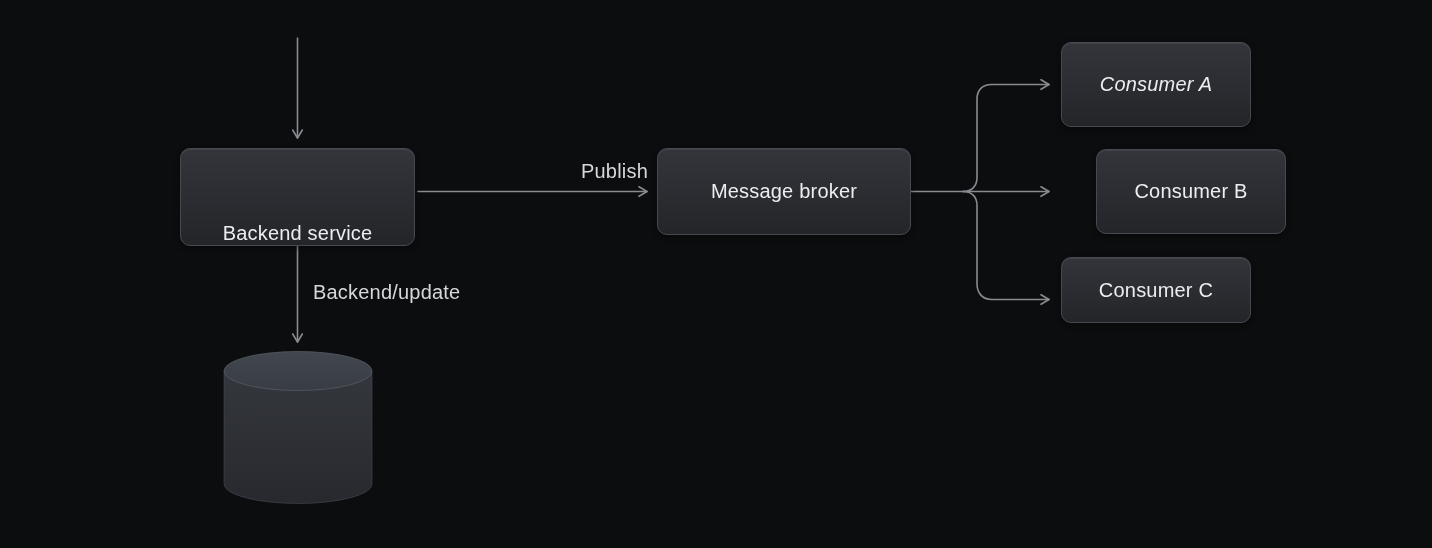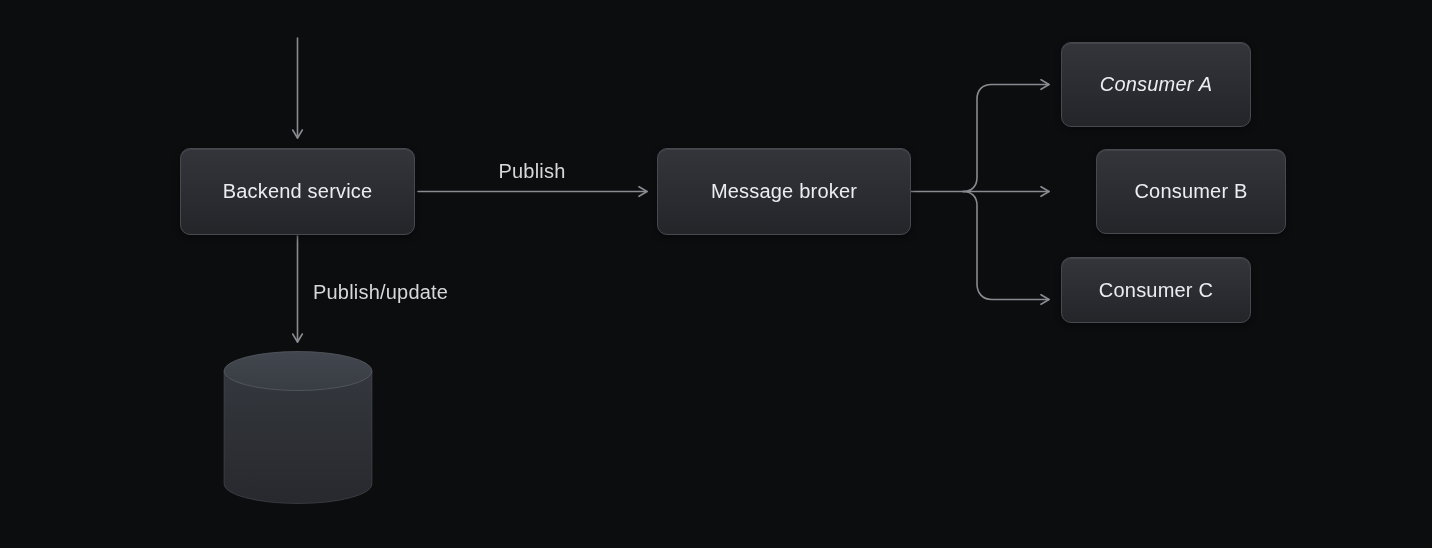--- a/index.html
+++ b/index.html
@@ -42,37 +42,37 @@
     justify-content: center;
     background: linear-gradient(180deg, var(--node_fill_top, #33353b) 0%, var(--node_fill_bottom, #232529) 100%);
     border: 1px solid var(--node_border, #46494f);
     border-radius: 10px;
     box-shadow: inset 0 1px 0 rgba(255,255,255,0.07), 0 2px 6px rgba(0,0,0,0.45);
     color: var(--node_text, #ebedef);
     font-size: 20px;
     letter-spacing: 0.2px;
     box-sizing: border-box;
   }
-  .node-backend   { left: 180px;  top: 148px; width: 235px; height: 87px; }
+  .node-backend   { left: 180px;  top: 148px; width: 235px; height: 98px; align-items: flex-end; }
   .node-broker    { left: 657px;  top: 148px; width: 254px; height: 87px; }
   .node-consumer-a{ left: 1061px; top: 42px;  width: 190px; height: 85px; font-style: italic; }
   .node-consumer-b{ left: 1096px; top: 149px; width: 190px; height: 85px; }
   .node-consumer-c{ left: 1061px; top: 257px; width: 190px; height: 66px; }
   .edge-label {
     position: absolute;
     color: var(--edge_label_text, #d6d8da);
     font-size: 20px;
     letter-spacing: 0.2px;
     white-space: nowrap;
   }
   .label-publish {
     left: 416px;
     top: 160px;
     width: 232px;
-    text-align: center;
+    text-align: right;
   }
   .label-insert-update {
     left: 313px;
     top: 281px;
     text-align: left;
   }
 </style>
 </head>
 <body>
 
@@ -128,15 +128,15 @@
   <div class="node node-consumer-b">
     <span>Consumer B</span>
   </div>
 
   <div class="node node-consumer-c">
     <span>Consumer C</span>
   </div>
 
   <div class="edge-label label-publish">Publish</div>
 
-  <div class="edge-label label-insert-update">Publish/update</div>
+  <div class="edge-label label-insert-update">Backend/update</div>
 
 </div>
 
 </body></html>

